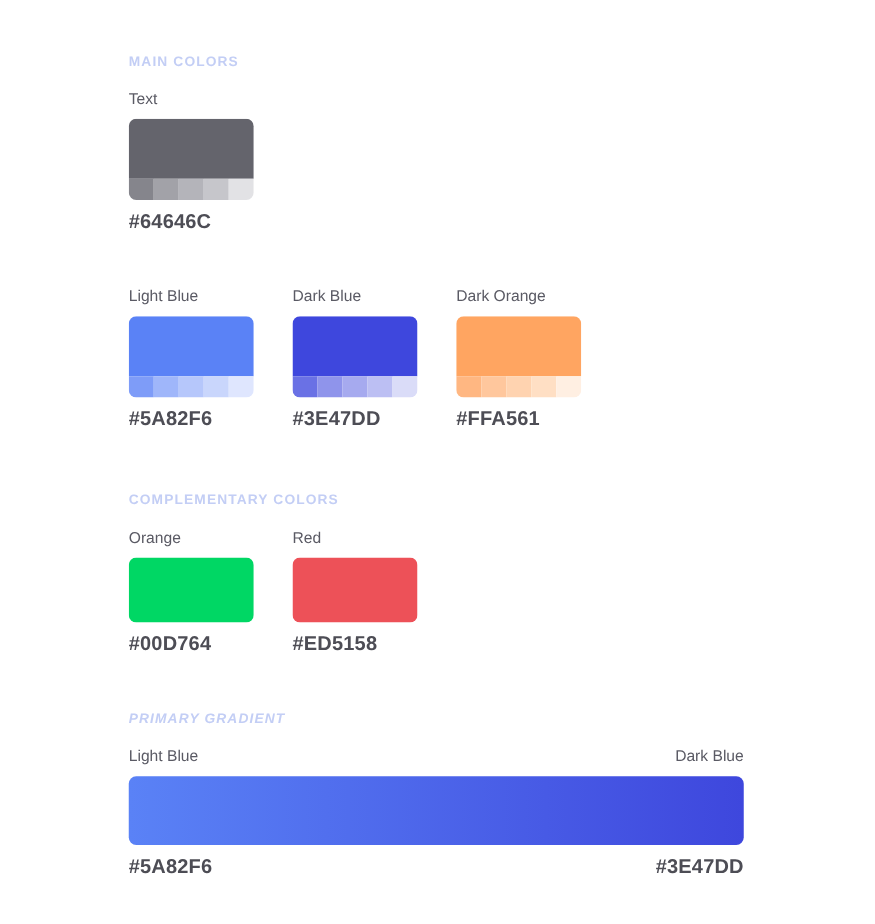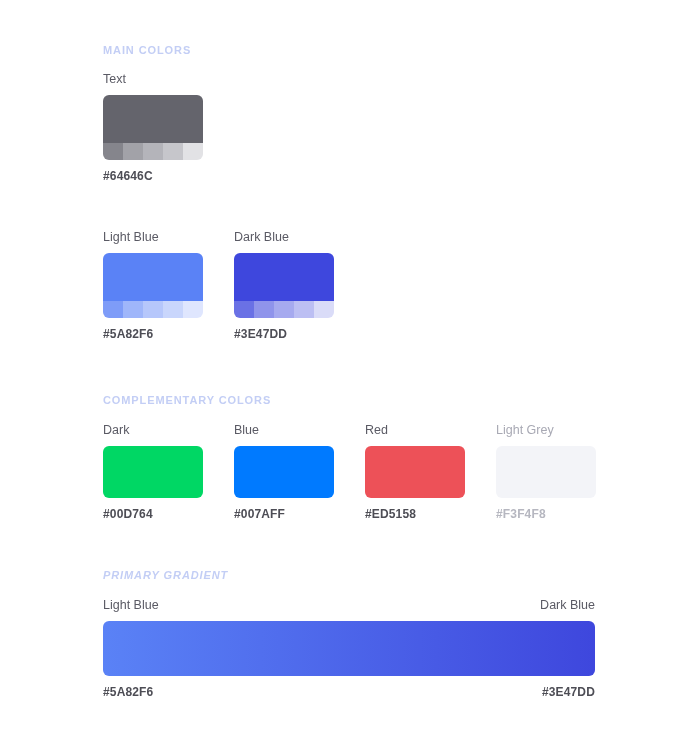--- a/index.html
+++ b/index.html
@@ -68,21 +68,21 @@
 
   .swatch-tints {
     height: 17px;
     display: flex;
     flex: 0 0 17px;
   }
   .swatch-tints > span { flex: 1 1 20%; }
 
   .swatch-hex {
     color: #4D4D55;
-    font-size: 12px;
+    font-size: 16px;
     font-weight: bold;
     letter-spacing: 0.15px;
     line-height: 1;
     margin-top: 10px;
     white-space: nowrap;
   }
   .swatch-hex.muted { color: #B6B7C0; }
 
   
   .swatch-box.solid { height: 52px; }
@@ -167,58 +167,58 @@
             <span style="background: rgb(143, 148, 235);"></span>
             <span style="background: rgb(166, 170, 239);"></span>
             <span style="background: rgb(188, 191, 243);"></span>
             <span style="background: rgb(218, 220, 248);"></span>
           </div>
       </div>
       <div class="swatch-hex">#3E47DD</div>
     </div>
 
 
+    <div class="swatch-cell">
+      <div class="swatch-label">Dark Orange</div>
+      <div class="swatch-box">
+        <div class="swatch-main" style="background: rgb(255, 165, 97);"></div>
+        <div class="swatch-tints">
+            <span style="background: rgb(255, 183, 130);"></span>
+            <span style="background: rgb(255, 199, 157);"></span>
+            <span style="background: rgb(255, 211, 176);"></span>
+            <span style="background: rgb(255, 223, 196);"></span>
+            <span style="background: rgb(255, 239, 226);"></span>
+          </div>
+      </div>
+      <div class="swatch-hex">#FFA561</div>
+    </div>
 
   </div>
 
   <div class="section-title" id="complementary-title">COMPLEMENTARY COLORS</div>
 
   <div class="swatch-row" id="complementary-row">
 
     <div class="swatch-cell">
-      <div class="swatch-label">Dark</div>
+      <div class="swatch-label">Orange</div>
       <div class="swatch-box solid">
         <div class="swatch-main" style="background: rgb(0, 215, 100);"></div>
       </div>
       <div class="swatch-hex">#00D764</div>
     </div>
 
-    <div class="swatch-cell">
-      <div class="swatch-label">Blue</div>
-      <div class="swatch-box solid">
-        <div class="swatch-main" style="background: rgb(0, 122, 255);"></div>
-      </div>
-      <div class="swatch-hex">#007AFF</div>
-    </div>
 
     <div class="swatch-cell">
       <div class="swatch-label">Red</div>
       <div class="swatch-box solid">
         <div class="swatch-main" style="background: rgb(237, 81, 88);"></div>
       </div>
       <div class="swatch-hex">#ED5158</div>
     </div>
 
-    <div class="swatch-cell">
-      <div class="swatch-label muted">Light Grey</div>
-      <div class="swatch-box solid">
-        <div class="swatch-main" style="background: rgb(243, 244, 248);"></div>
-      </div>
-      <div class="swatch-hex muted">#F3F4F8</div>
-    </div>
 
   </div>
 
   <div class="section-title" id="gradient-title">PRIMARY GRADIENT</div>
 
   <div id="gradient-block">
     <div class="gradient-head">
       <span class="swatch-label" style="margin-bottom:0">Light Blue</span>
       <span class="swatch-label" style="margin-bottom:0">Dark Blue</span>
     </div>

